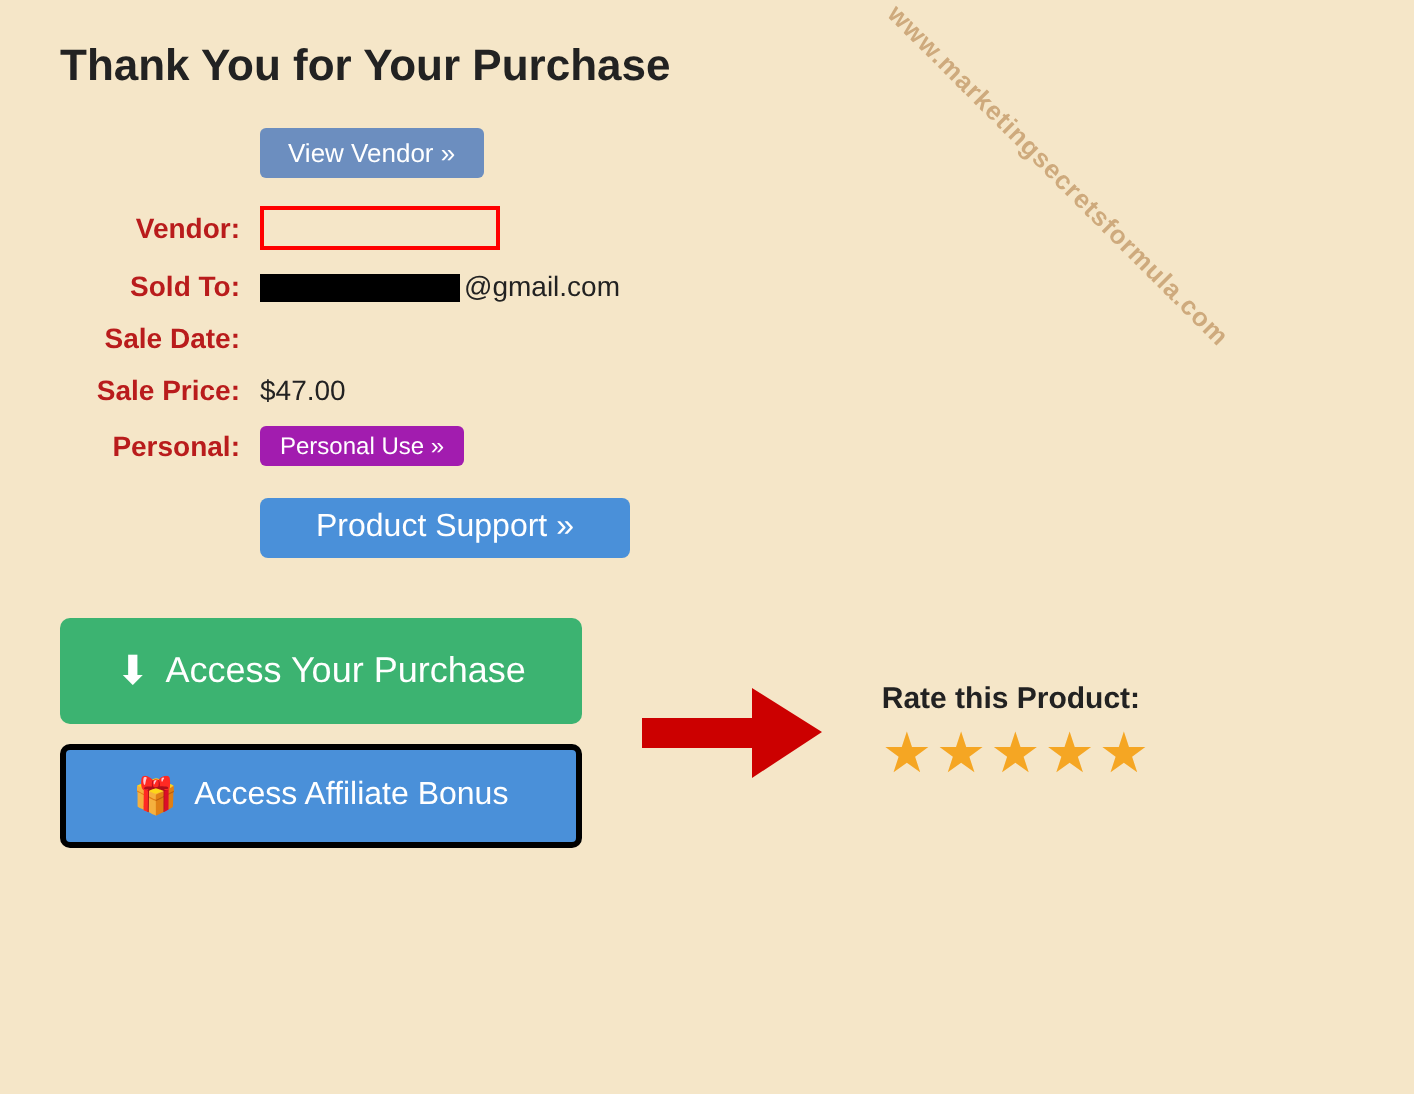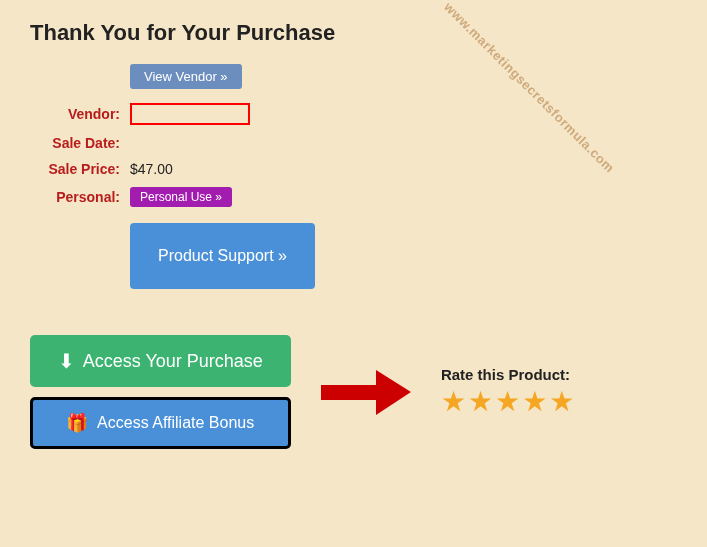--- a/index.html
+++ b/index.html
@@ -79,27 +79,27 @@
       padding: 3px 10px;
       font-size: 12px;
       cursor: pointer;
       border-radius: 3px;
     }
 
     .product-support-btn {
       background: #4a90d9;
       color: white;
       border: none;
-      padding: 24px 28px;
+      padding: 6px 28px;
       font-size: 16px;
       cursor: pointer;
       border-radius: 4px;
       margin-left: 100px;
       margin-top: 6px;
-      margin-bottom: 36px;
+      margin-bottom: 20px;
       display: inline-block;
     }
 
     .bottom-section {
       display: flex;
       align-items: center;
       gap: 30px;
       margin-top: 10px;
       position: relative;
     }
@@ -202,20 +202,26 @@
     <button class="view-terms-btn">View Vendor »</button>
   </div>
 
   <div class="info-table">
 
     <div class="info-row">
       <span class="info-label">Vendor:</span>
       <span class="vendor-box"></span>
     </div>
 
+    <div class="info-row">
+      <span class="info-label">Sold To:</span>
+      <span class="info-value">
+        <span class="sold-to-box"></span><span>@gmail.com</span>
+      </span>
+    </div>
 
     <div class="info-row">
       <span class="info-label">Sale Date:</span>
     </div>
 
     <div class="info-row">
       <span class="info-label">Sale Price:</span>
       <span class="info-value">$47.00</span>
     </div>
 

